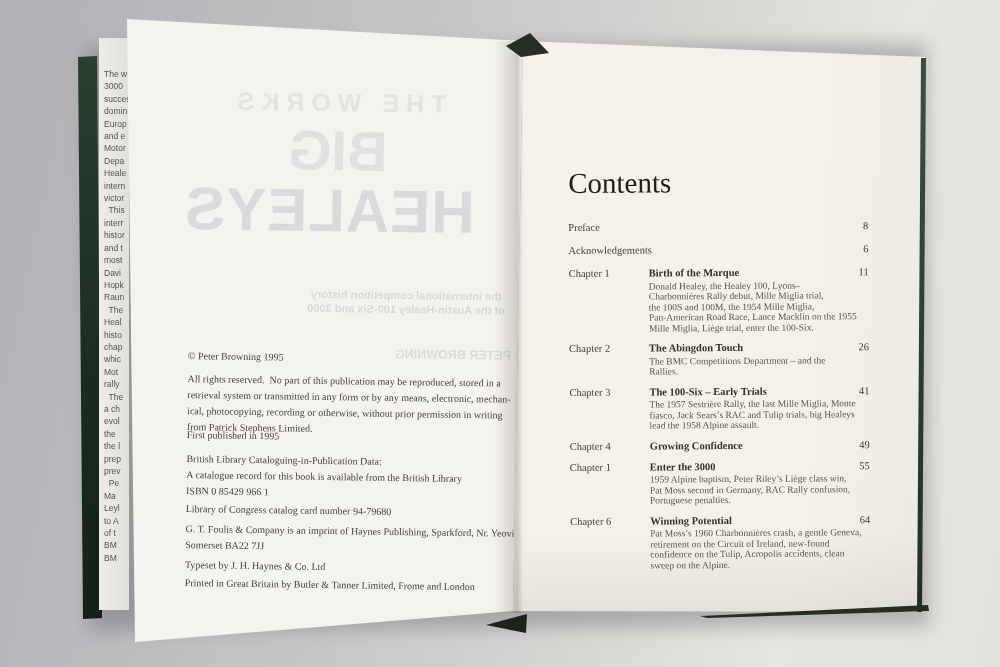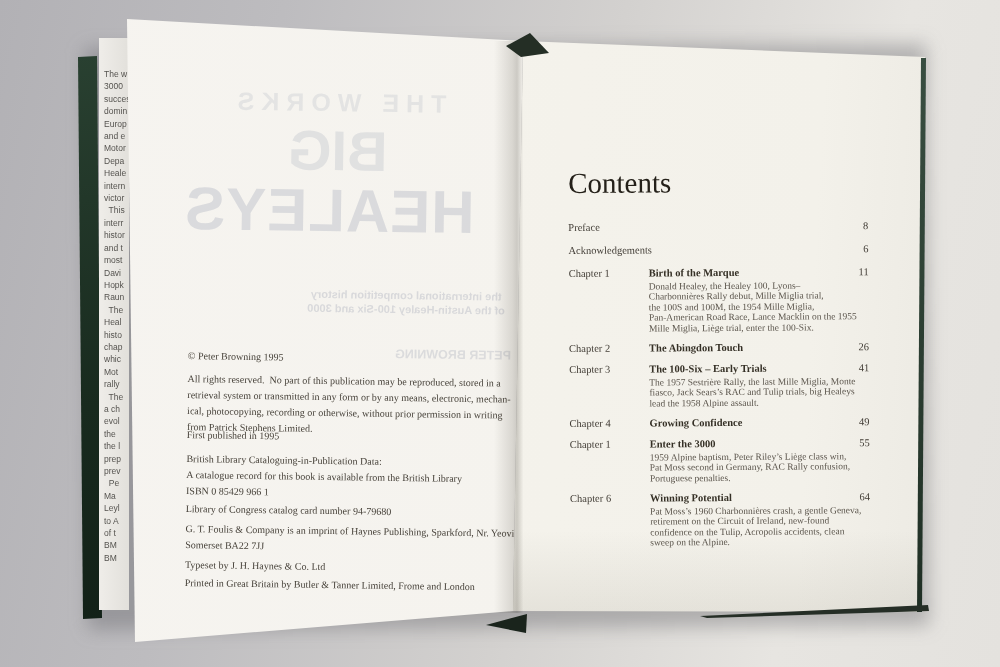--- a/index.html
+++ b/index.html
@@ -157,20 +157,22 @@
 Charbonnières Rally debut, Mille Miglia trial,
 the 100S and 100M, the 1954 Mille Miglia,
 Pan-American Road Race, Lance Macklin on the 1955
 Mille Miglia, Liège trial, enter the 100-Six.</span>
         </div>
 
         <div class="chapter">
           <span class="ch-label">Chapter 2</span>
           <span class="ch-title">The Abingdon Touch</span>
           <span class="ch-page">26</span>
+          <span class="ch-desc ml">The BMC Competitions Department – and the
+Rallies.</span>
         </div>
 
         <div class="chapter">
           <span class="ch-label">Chapter 3</span>
           <span class="ch-title">The 100-Six – Early Trials</span>
           <span class="ch-page">41</span>
           <span class="ch-desc ml">The 1957 Sestrière Rally, the last Mille Miglia, Monte
 fiasco, Jack Sears’s RAC and Tulip trials, big Healeys
 lead the 1958 Alpine assault.</span>
         </div>

